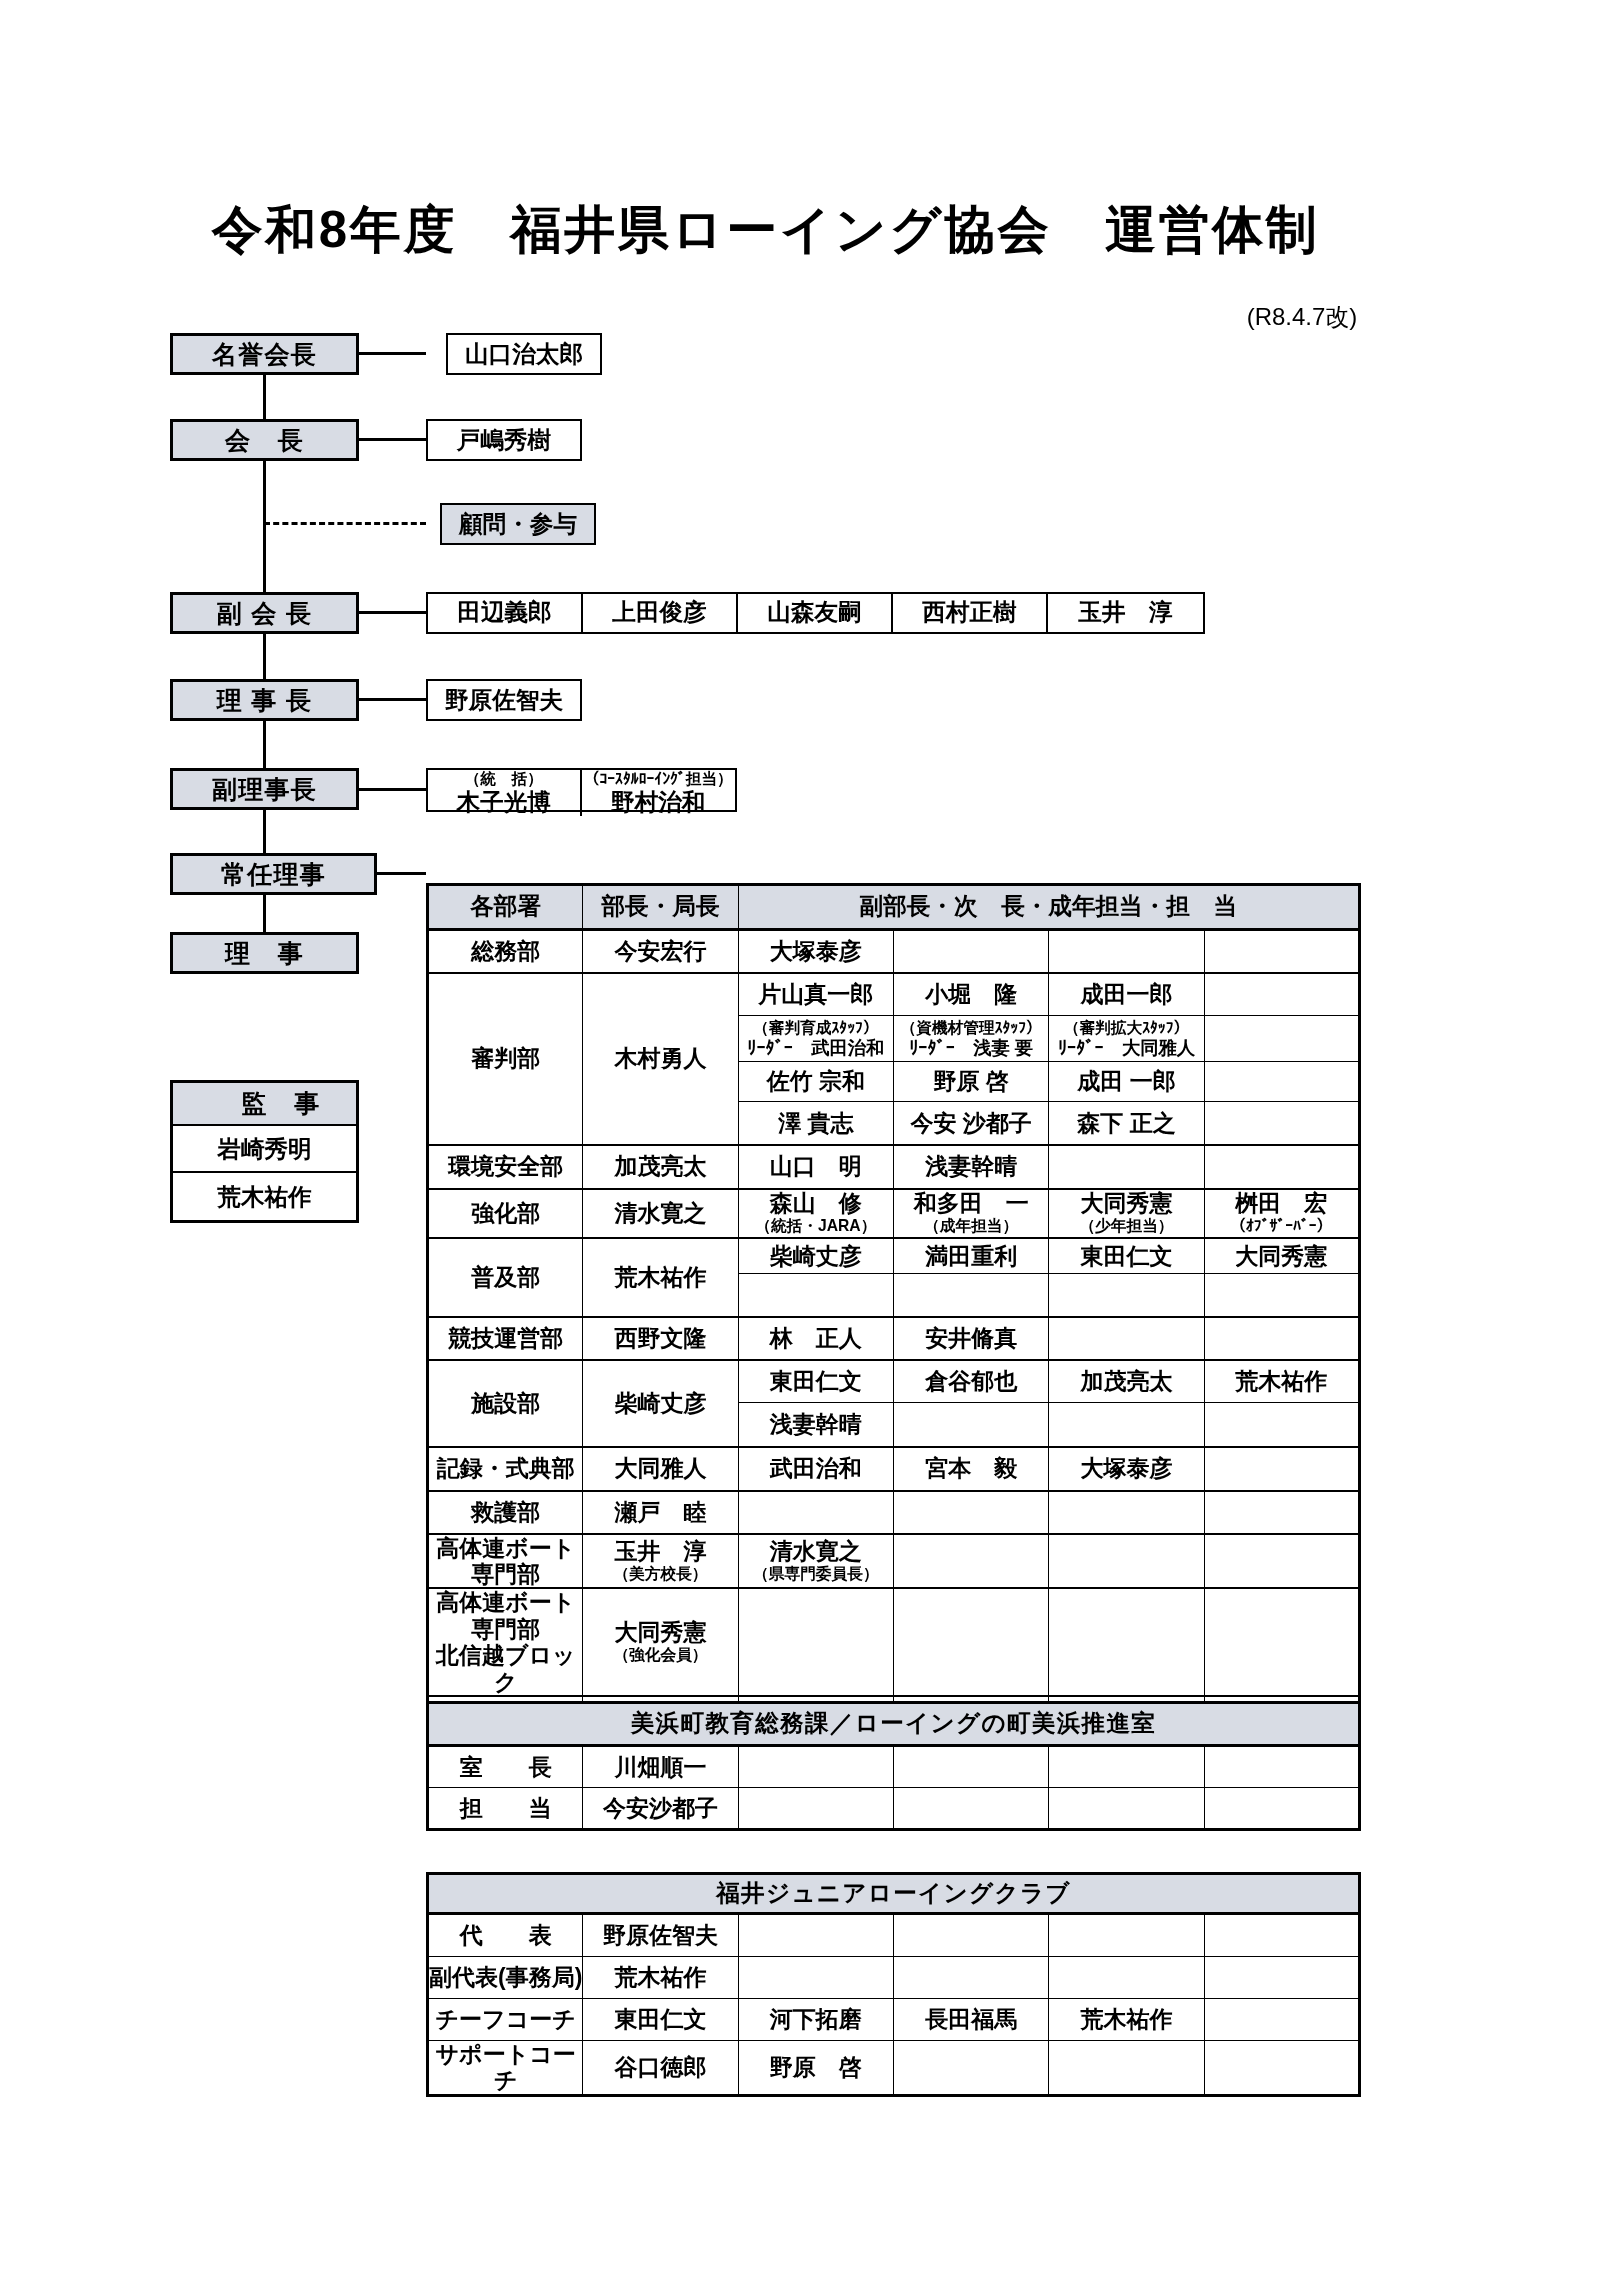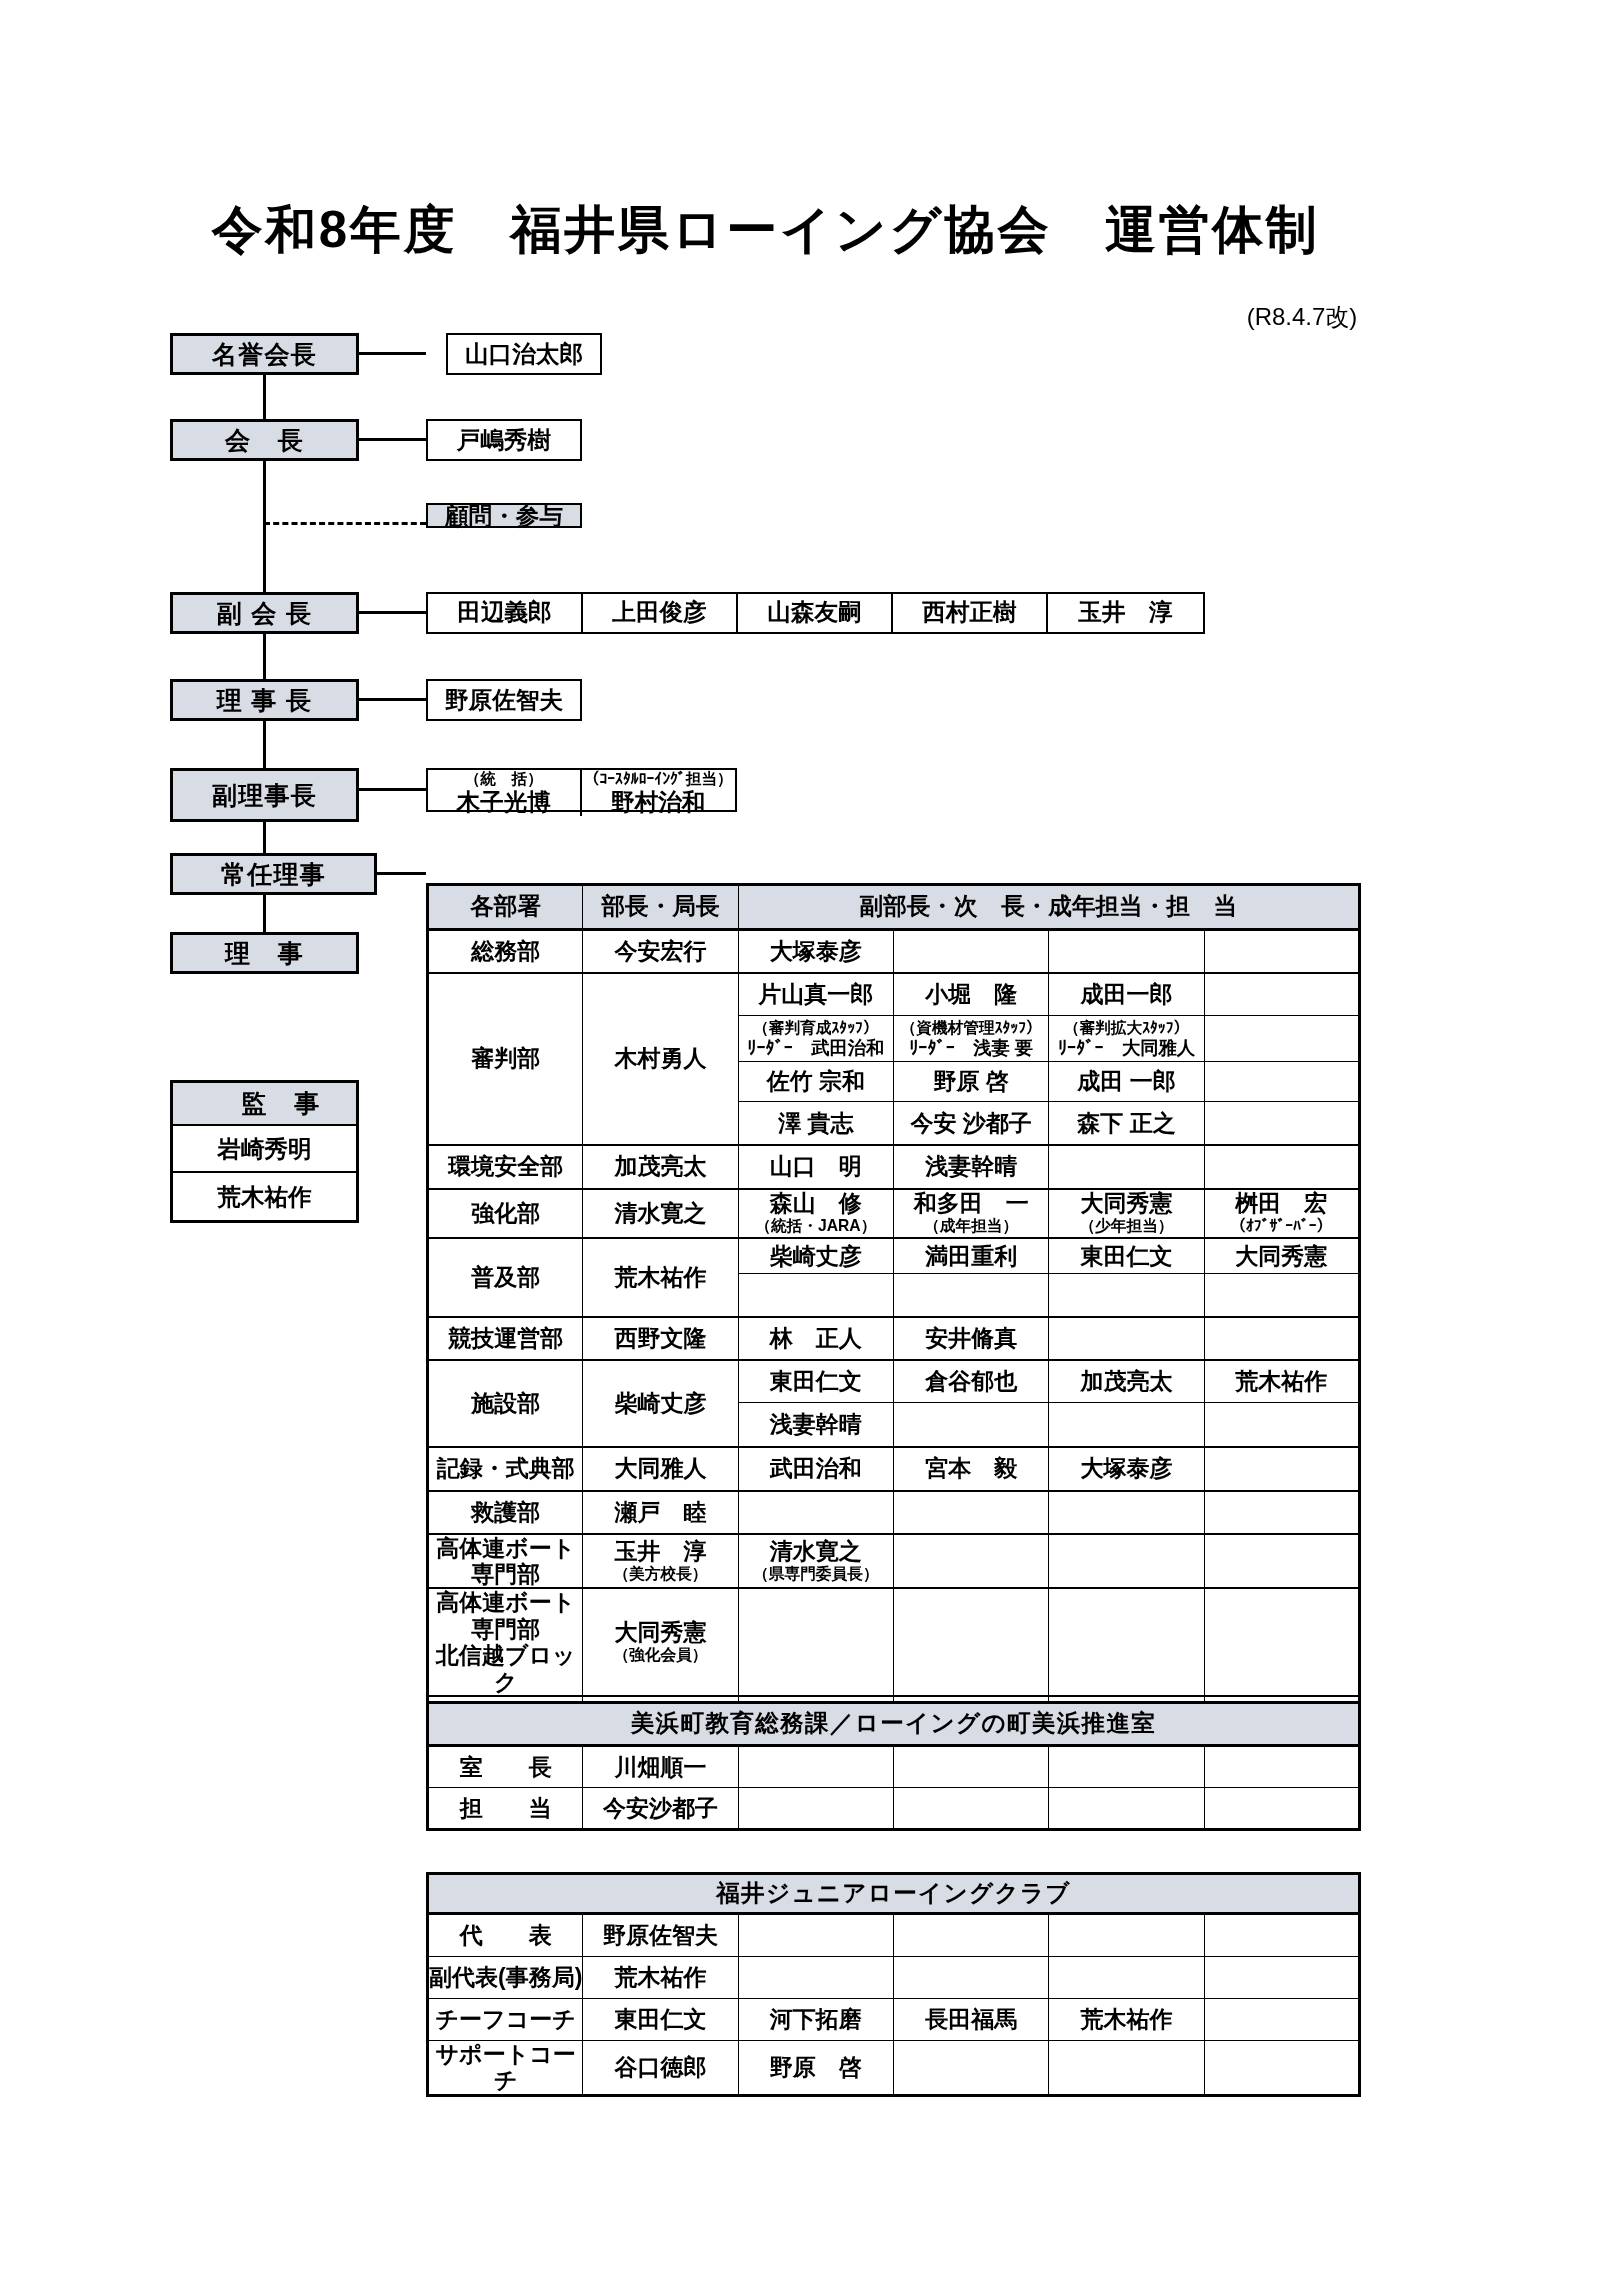--- a/index.html
+++ b/index.html
@@ -73,37 +73,37 @@
   </div>
   <div class="obox" style="left:170px;top:419px;width:189px;height:42px;">
     <span>会　長</span>
   </div>
   <div class="obox" style="left:170px;top:592px;width:189px;height:42px;">
     <span>副 会 長</span>
   </div>
   <div class="obox" style="left:170px;top:679px;width:189px;height:42px;">
     <span>理 事 長</span>
   </div>
-  <div class="obox" style="left:170px;top:768px;width:189px;height:54px;">
+  <div class="obox" style="left:170px;top:768px;width:189px;height:42px;">
     <span>副理事長</span>
   </div>
   <div class="obox" style="left:170px;top:853px;width:207px;height:42px;">
     <span>常任理事</span>
   </div>
   <div class="obox" style="left:170px;top:932px;width:189px;height:42px;">
     <span>理　事</span>
   </div>
 
   <div class="nbox" style="left:446px;top:333px;width:156px;height:42px;">
     <span>山口治太郎</span>
   </div>
   <div class="nbox" style="left:426px;top:419px;width:156px;height:42px;">
     <span>戸嶋秀樹</span>
   </div>
-  <div class="nbox gray" style="left:426px;top:503px;width:156px;height:25px;">
+  <div class="nbox gray" style="left:440px;top:503px;width:156px;height:42px;">
     <span>顧問・参与</span>
   </div>
   <div class="rowgrid" style="left:426px;top:592px;width:779px;height:42px;grid-template-columns:repeat(5,1fr);">
     <div class="cell">田辺義郎</div>
     <div class="cell">上田俊彦</div>
     <div class="cell">山森友嗣</div>
     <div class="cell">西村正樹</div>
     <div class="cell">玉井　淳</div>
   </div>
   <div class="nbox" style="left:426px;top:679px;width:156px;height:42px;">

